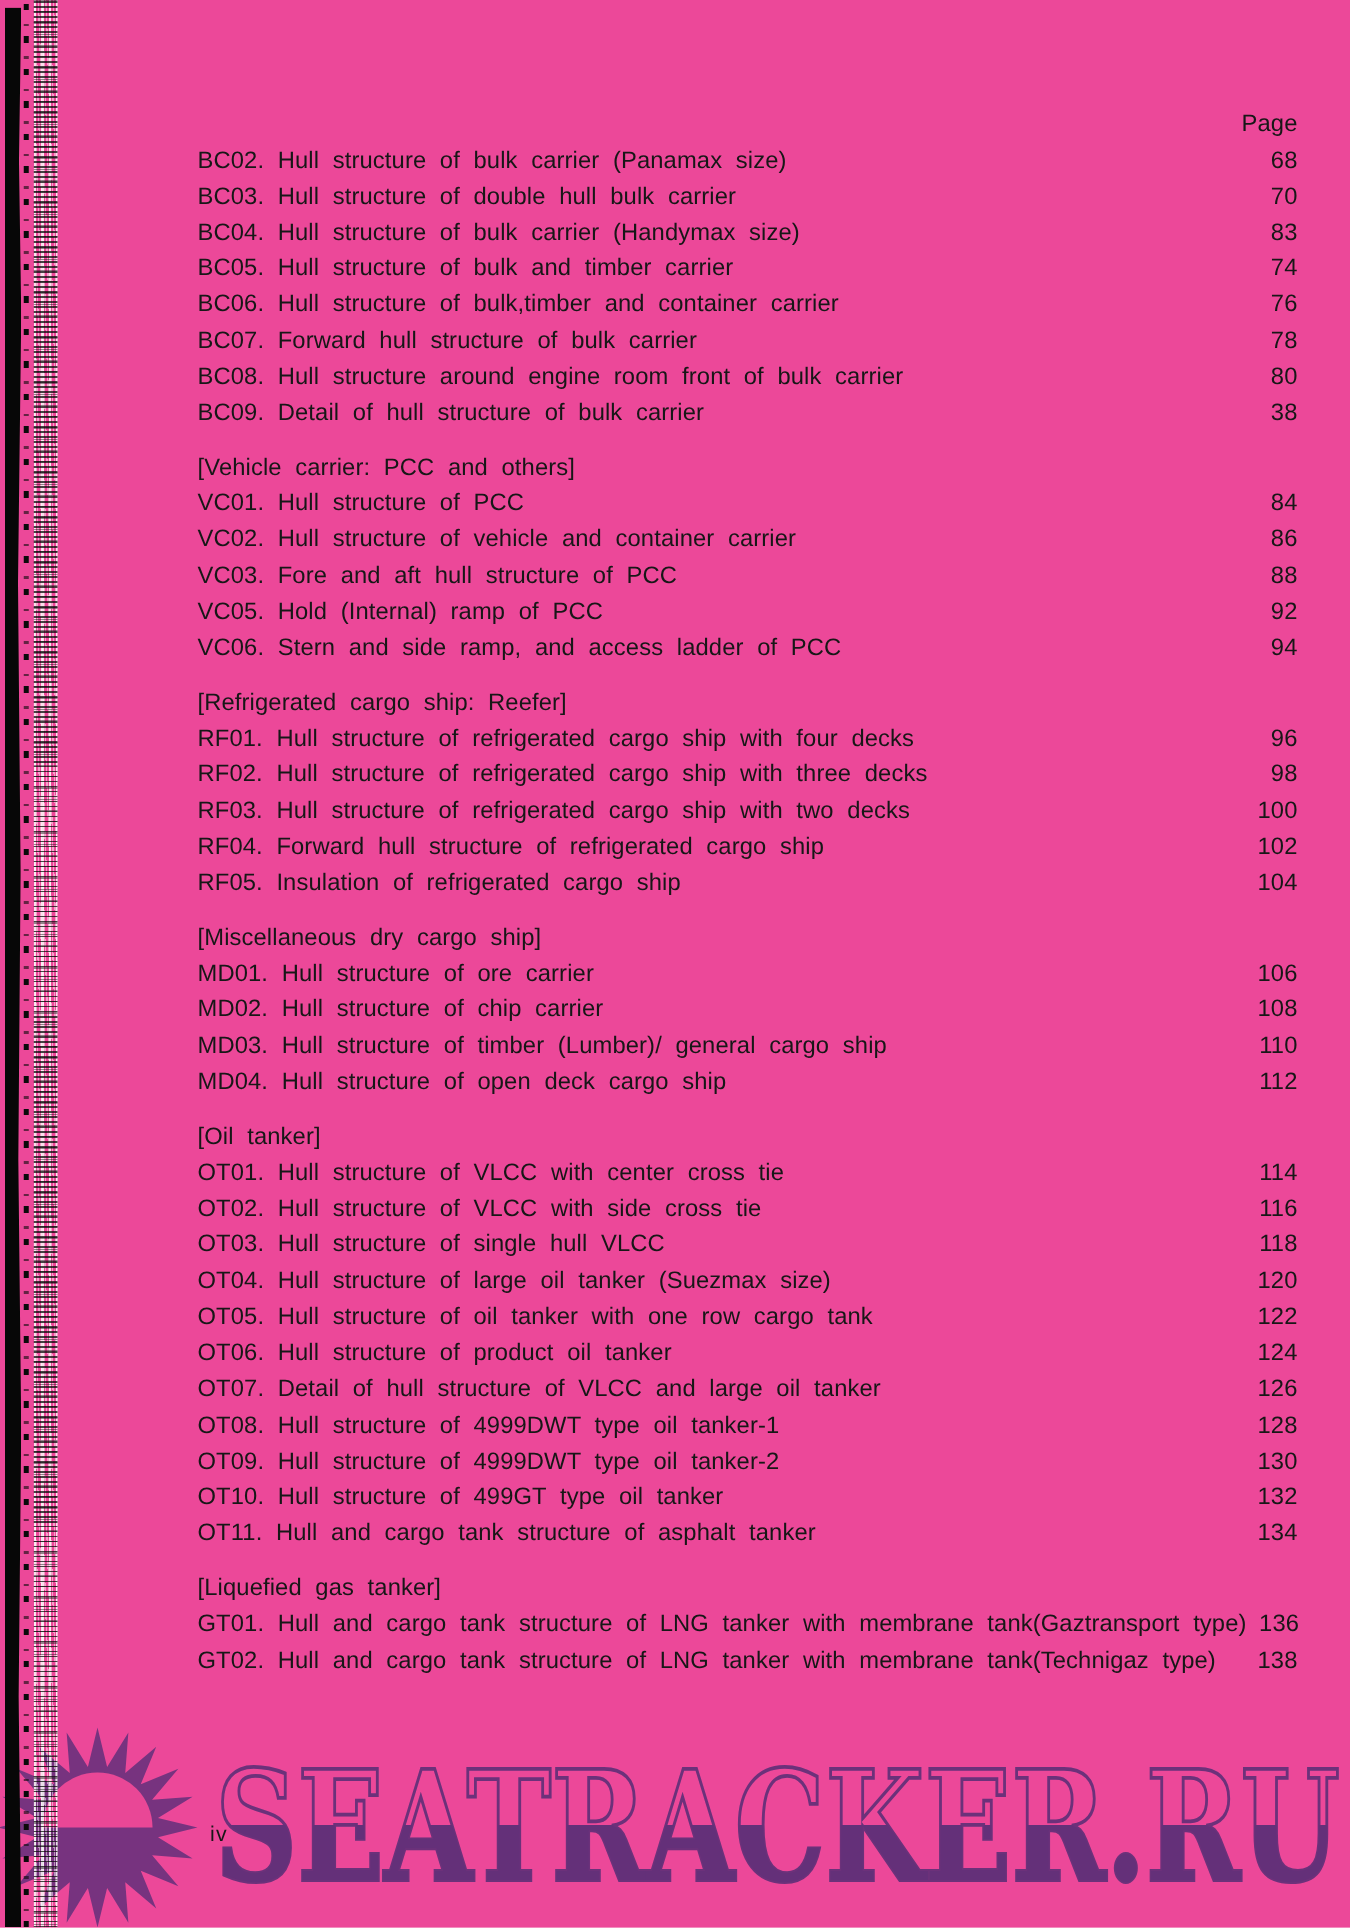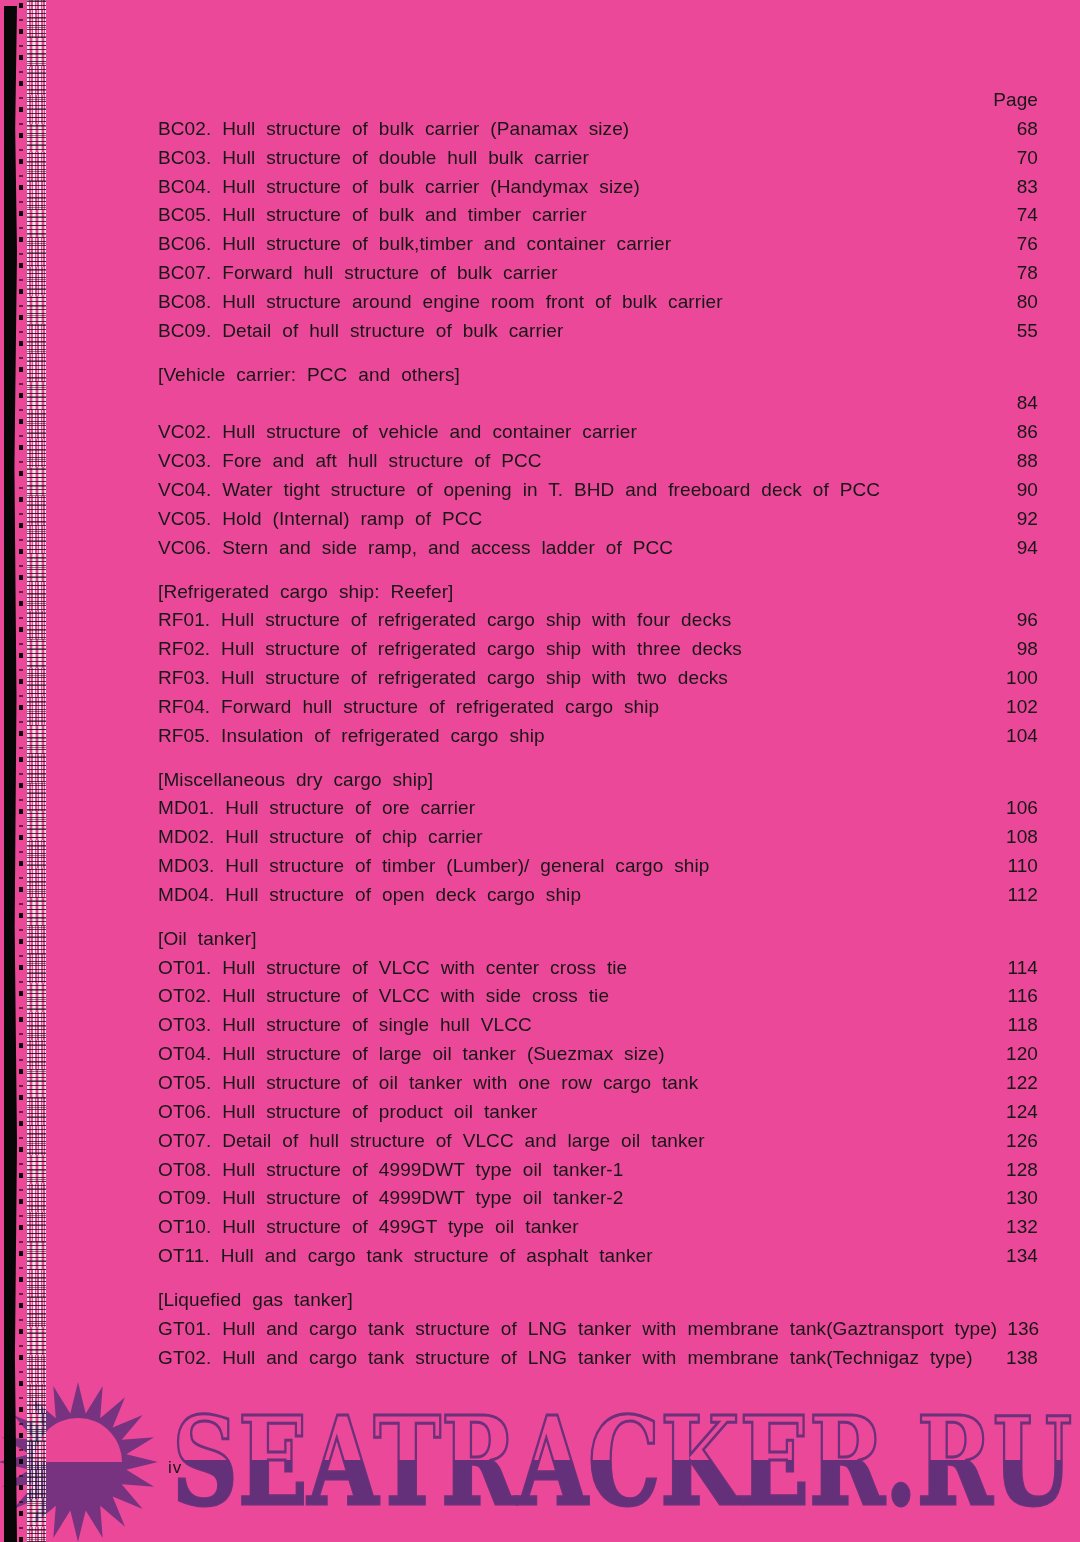--- a/index.html
+++ b/index.html
@@ -83,39 +83,36 @@
           <div class="toc-row">
             <span class="toc-label">BC07. Forward hull structure of bulk carrier</span>
             <span class="toc-page">78</span>
           </div>
           <div class="toc-row">
             <span class="toc-label">BC08. Hull structure around engine room front of bulk carrier</span>
             <span class="toc-page">80</span>
           </div>
           <div class="toc-row">
             <span class="toc-label">BC09. Detail of hull structure of bulk carrier</span>
-            <span class="toc-page">55</span>
+            <span class="toc-page">38</span>
           </div>
         </div>
         <div class="toc-section">
           <div class="toc-header">[Vehicle carrier: PCC and others]</div>
           <div class="toc-row">
+            <span class="toc-label">VC01. Hull structure of PCC</span>
             <span class="toc-page">84</span>
           </div>
           <div class="toc-row">
             <span class="toc-label">VC02. Hull structure of vehicle and container carrier</span>
             <span class="toc-page">86</span>
           </div>
           <div class="toc-row">
             <span class="toc-label">VC03. Fore and aft hull structure of PCC</span>
             <span class="toc-page">88</span>
-          </div>
-          <div class="toc-row">
-            <span class="toc-label">VC04. Water tight structure of opening in T. BHD and freeboard deck of PCC</span>
-            <span class="toc-page">90</span>
           </div>
           <div class="toc-row">
             <span class="toc-label">VC05. Hold (Internal) ramp of PCC</span>
             <span class="toc-page">92</span>
           </div>
           <div class="toc-row">
             <span class="toc-label">VC06. Stern and side ramp, and access ladder of PCC</span>
             <span class="toc-page">94</span>
           </div>
         </div>

